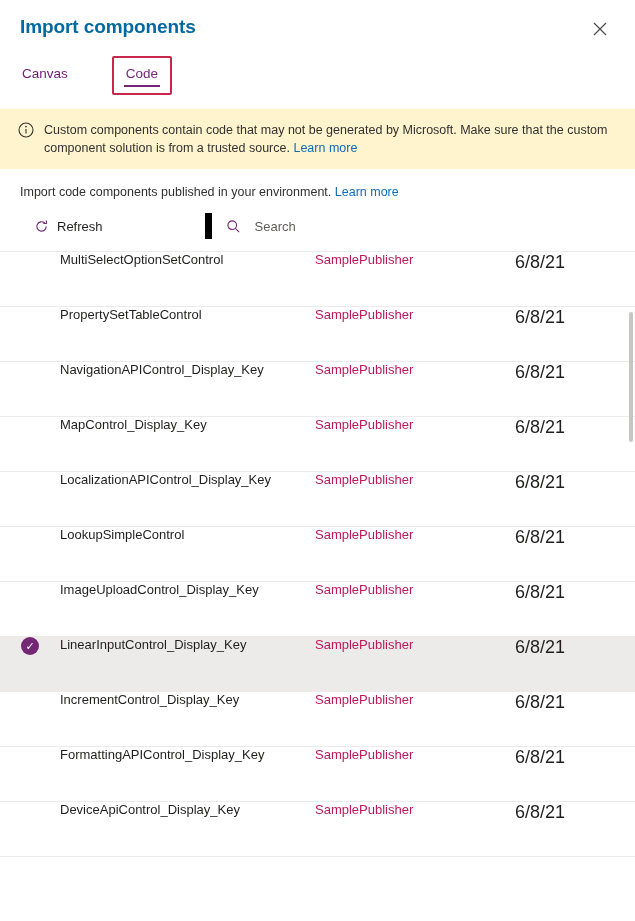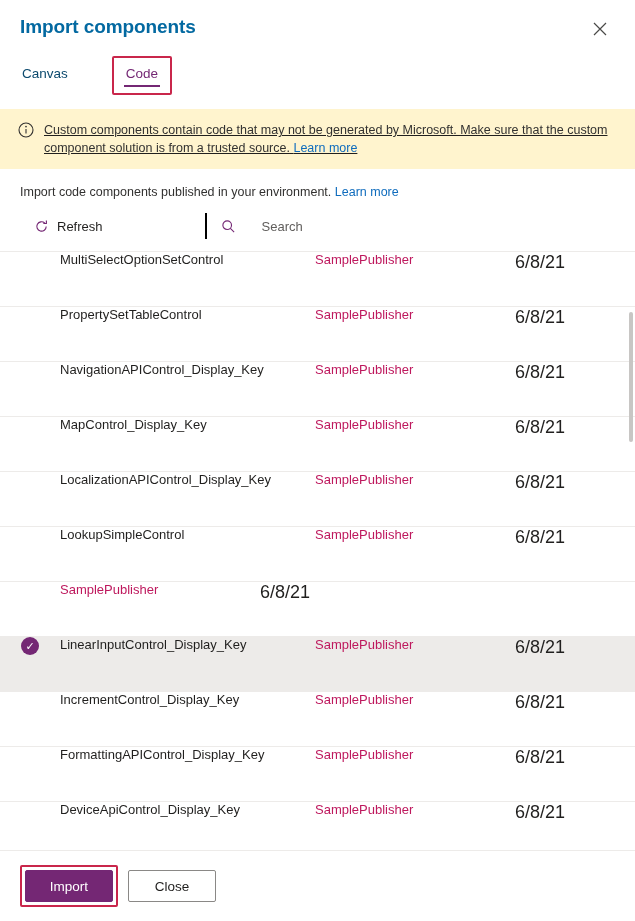--- a/index.html
+++ b/index.html
@@ -65,21 +65,21 @@
   }
   .tab {
     font-size: 13.5px;
     color: #323130;
     padding: 4px 2px 8px 2px;
     cursor: pointer;
     background: transparent;
     border: none;
     font-family: inherit;
   }
-  .tab.inactive { color: #0c4a6e; }
+  .tab.inactive { color: #701a75; }
   .tab-wrap {
     position: relative;
     padding: 6px 10px;
     margin-left: 36px;
   }
   .tab-wrap.highlight {
     border: 2px solid #c9264b;
     border-radius: 2px;
   }
   .tab.active {
@@ -98,21 +98,20 @@
 
   
   .warning {
     margin-top: 14px;
     background: #fff4ce;
     display: flex;
     align-items: flex-start;
     gap: 10px;
     padding: 12px 18px 12px 18px;
     flex: 0 0 auto;
-    text-decoration: underline;
   }
   .warning-icon {
     flex: 0 0 auto;
     margin-top: 1px;
     color: #323130;
   }
   .warning-text {
     font-size: 12.5px;
     line-height: 18px;
     color: #323130;
@@ -149,22 +148,22 @@
     background: none;
     border: none;
     font-family: inherit;
     padding: 4px 2px;
   }
   .refresh-icon { color: #742774; display: flex; }
   .search-box {
     margin-left: 100px;
     display: flex;
     align-items: center;
-    gap: 24px;
-    border-left: 2px solid #000000;
+    gap: 12px;
+    border-left: 7px solid #000000;
     padding-left: 14px;
     height: 26px;
     flex: 0 0 auto;
   }
   .search-icon { color: #742774; display: flex; }
   .search-input {
     border: none;
     outline: none;
     font-size: 13px;
     font-family: inherit;
@@ -381,20 +380,21 @@
           <div class="col-date">6/8/21</div>
         </div>
         <div class="row">
           <div class="row-check"></div>
           <div class="col-name">LookupSimpleControl</div>
           <div class="col-publisher">SamplePublisher</div>
           <div class="col-date">6/8/21</div>
         </div>
         <div class="row">
           <div class="row-check"></div>
+          <div class="col-name">ImageUploadControl_Display_Key</div>
           <div class="col-publisher">SamplePublisher</div>
           <div class="col-date">6/8/21</div>
         </div>
         <div class="row selected">
           <div class="row-check">
             <span class="check-circle">✓</span>
           </div>
           <div class="col-name">LinearInputControl_Display_Key</div>
           <div class="col-publisher">SamplePublisher</div>
           <div class="col-date">6/8/21</div>
@@ -416,20 +416,14 @@
           <div class="col-name">DeviceApiControl_Display_Key</div>
           <div class="col-publisher">SamplePublisher</div>
           <div class="col-date">6/8/21</div>
         </div>
       </div>
     <div class="scrollbar-track">
       <div class="scrollbar-thumb"></div>
     </div>
   </div>
 
-  <div class="footer">
-    <span class="btn-primary-wrap">
-      <button class="btn btn-primary">Import</button>
-    </span>
-    <button class="btn btn-default">Close</button>
-  </div>
 
 </div>
 
 </body></html>

